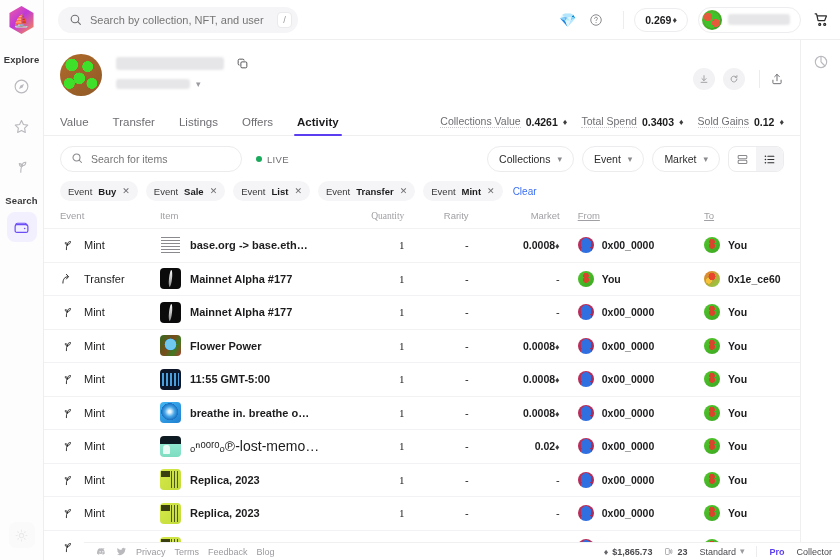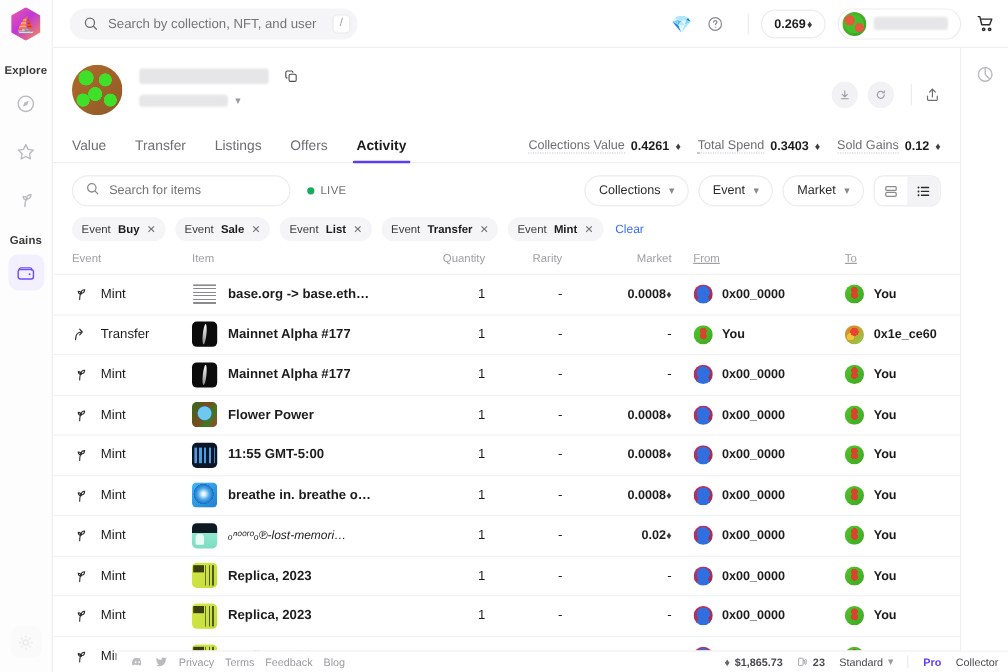--- a/index.html
+++ b/index.html
@@ -201,38 +201,38 @@
   .table-wrap { flex: 1; overflow: hidden; position: relative; }
   table { width: 100%; border-collapse: collapse; table-layout: fixed; }
   thead th {
     font-size: 9.5px; font-weight: 400; color:#a0a0a5; text-align:left;
     padding: 9px 0 7px 0; background:#fff;
   }
   tbody td { padding: 0; height: 33.5px; font-size: 11px; vertical-align: middle; }
   tbody tr { border-top: 1px solid #f2f2f4; }
   .c-event { width: 112px; padding-left: 16px !important; }
   .c-item { width: 168px; }
-  .c-qty { width: 68px; text-align:right; }
+  .c-qty { width: 68px; text-align:right;font-family:Liberation Serif, serif; }
   .c-rar { width: 62px; text-align:right; }
   .c-val { width: 88px; text-align:right; }
   .c-from { width: 122px; padding-left: 18px !important; }
   .c-to { width: 110px; padding-left: 18px !important; }
   th.c-qty, th.c-rar, th.c-val { text-align:right; }
   th.c-event { padding-left:16px; }
   th.c-from, th.c-to { padding-left: 18px; text-decoration: underline; }
 
   .ev { display:flex; align-items:center; gap: 10px; font-size: 11px; color:#1c1c1e; }
   .ev-ic { color:#2c2c2e; display:flex; width:14px; }
   .it { display:flex; align-items:center; gap: 9px; }
   .thumb { width: 21px; height: 21px; border-radius: 4px; flex:0 0 21px; background:#ddd; }
   .it-name {
     font-size: 11px; font-weight: 700; color:#1c1c1e;
     white-space: nowrap; overflow:hidden; text-overflow: ellipsis; max-width: 130px;
   }
-  .it-name.ital { font-style: italic; font-weight: 500; font-size: 10px; }
+  .it-name.ital { font-weight: 500; font-size: 14px; }
   .num { font-size: 11px; color:#1c1c1e; }
   .dash { color:#1c1c1e; }
   .val { font-size: 10.5px; font-weight: 700; color:#1c1c1e; }
   .party { display:flex; align-items:center; gap: 8px; }
   .pav { width: 16px; height: 16px; border-radius: 50%; flex:0 0 16px; }
   .pav.blue {
     background:
       radial-gradient(circle at 50% 42%, #2f6fe0 0 44%, transparent 45%),
       radial-gradient(circle at 50% 88%, #2f6fe0 0 32%, transparent 33%),
       linear-gradient(140deg,#c0315e,#a02a55);
@@ -296,21 +296,21 @@
     content:""; position:absolute; left:1px; top:2px; width:9px; height:6px;
     background:#3a3f12;
   }
   .t-replica::after {
     content:""; position:absolute; right:1px; top:2px; width:9px; height:17px;
     background: repeating-linear-gradient(to right,#4d5a18 0 1px, transparent 1px 3px);
   }
 
   
   .footer {
-    position: absolute; left: 53px; right: 0; bottom: 0; height: 18px;
+    position: absolute; left: 40px; right: 0; bottom: 0; height: 18px;
     background: #fff; border-top: 1px solid #f0f0f2;
     display:flex; align-items:center; padding: 0 8px 0 12px;
     font-size: 9px; color:#8a8a8e;
   }
   .f-left { display:flex; align-items:center; gap: 9px; }
   .f-ic { color:#b9b9be; display:flex; }
   .f-link { color:#9a9aa0; font-size: 9px; }
   .f-right { margin-left:auto; display:flex; align-items:center; gap: 12px; }
   .f-chunk { display:flex; align-items:center; gap: 4px; font-size: 9px; color:#4a4a4f; font-weight:700; }
   .f-chunk.norm { font-weight: 400; color:#4a4a4f; }
@@ -353,21 +353,21 @@
       </svg>
     </div>
     <div class="rail-icon">
       <svg width="17" height="17" viewBox="0 0 24 24" fill="none" stroke="currentColor" stroke-width="1.6" stroke-linecap="round">
         <path d="M11 20c0-5 0-7 2-9"></path>
           <path d="M13 11c3.2 0 5-1.8 5-5-3.2 0-5 1.8-5 5z"></path>
         <path d="M13 12c-2.6 0-4-1.4-4-4 2.6 0 4 1.4 4 4z"></path>
       </svg>
     </div>
 
-    <div class="rail-label">Gains</div>
+    <div class="rail-label">Search</div>
     <div class="rail-icon active">
       <svg width="17" height="17" viewBox="0 0 24 24" fill="none" stroke="currentColor" stroke-width="1.7" stroke-linejoin="round">
         <path d="M4 8.5A2.5 2.5 0 016.5 6H17a2 2 0 012 2v1"></path>
         <rect x="3" y="8" width="18" height="11" rx="2.5"></rect>
         <circle cx="16.5" cy="13.5" r="1.1" fill="currentColor" stroke="none"></circle>
       </svg>
     </div>
 
     <div class="rail-spacer"></div>
     <div class="rail-bottom">

